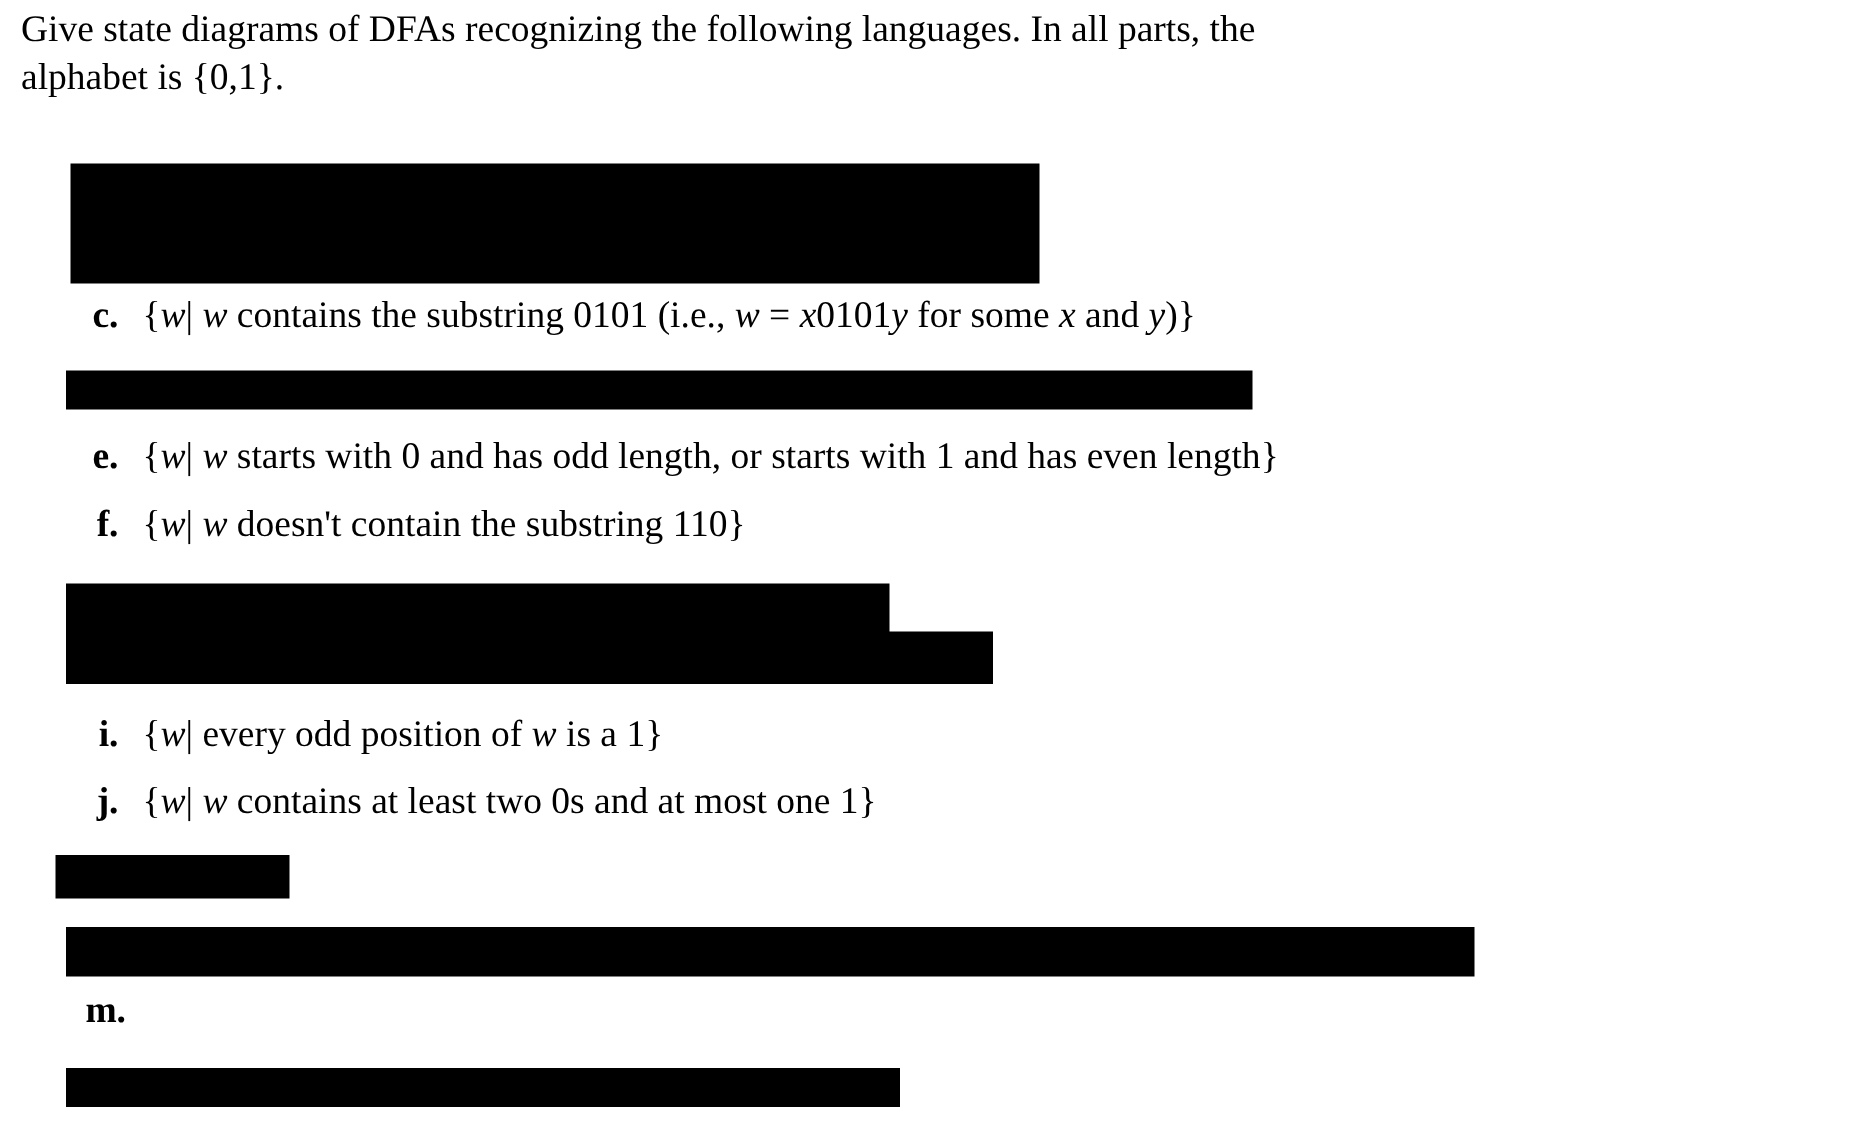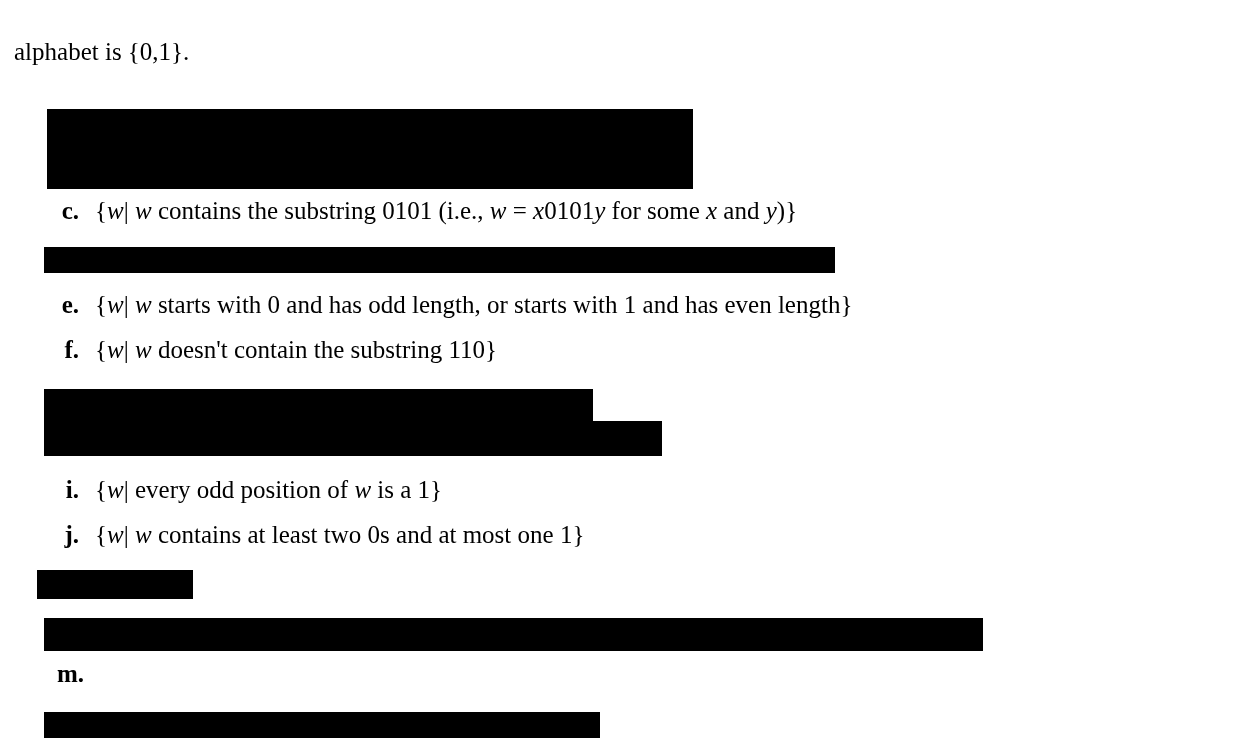--- a/index.html
+++ b/index.html
@@ -67,20 +67,21 @@
   
   .redaction {
     position: absolute;
     background: #000000;
   }
 </style>
 </head>
 <body>
 
 <div id="intro">
+  <span>Give state diagrams of DFAs recognizing the following languages. In all parts, the</span>
   <br>
   <span>alphabet is <span class="brace">{</span>0,1<span class="brace">}</span>.</span>
 </div>
 
 <div id="list">
 
   <div class="item" style="left:95px; top:196px;">
     <span class="label">c.</span>
     <span class="body"><span class="brace">{</span><span class="mathvar">w</span><span class="brace">|</span> <span class="mathvar">w</span> contains the substring 0101 (i.e., <span class="mathvar">w</span> = <span class="mathvar">x</span><span class="tt">0101</span><span class="mathvar">y</span> for some <span class="mathvar">x</span> and <span class="mathvar">y</span>)<span class="brace">}</span></span>
   </div>

